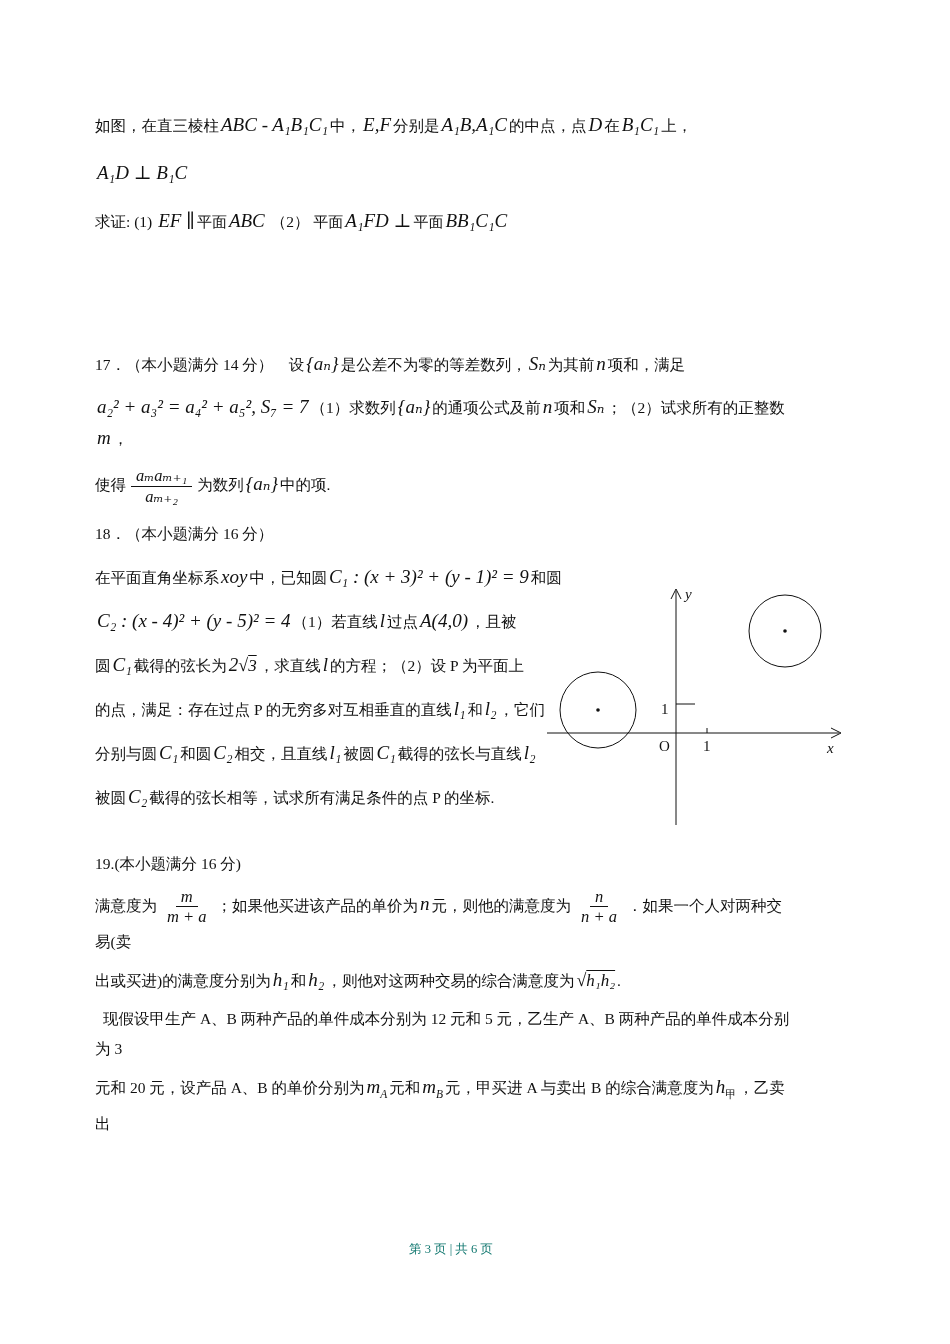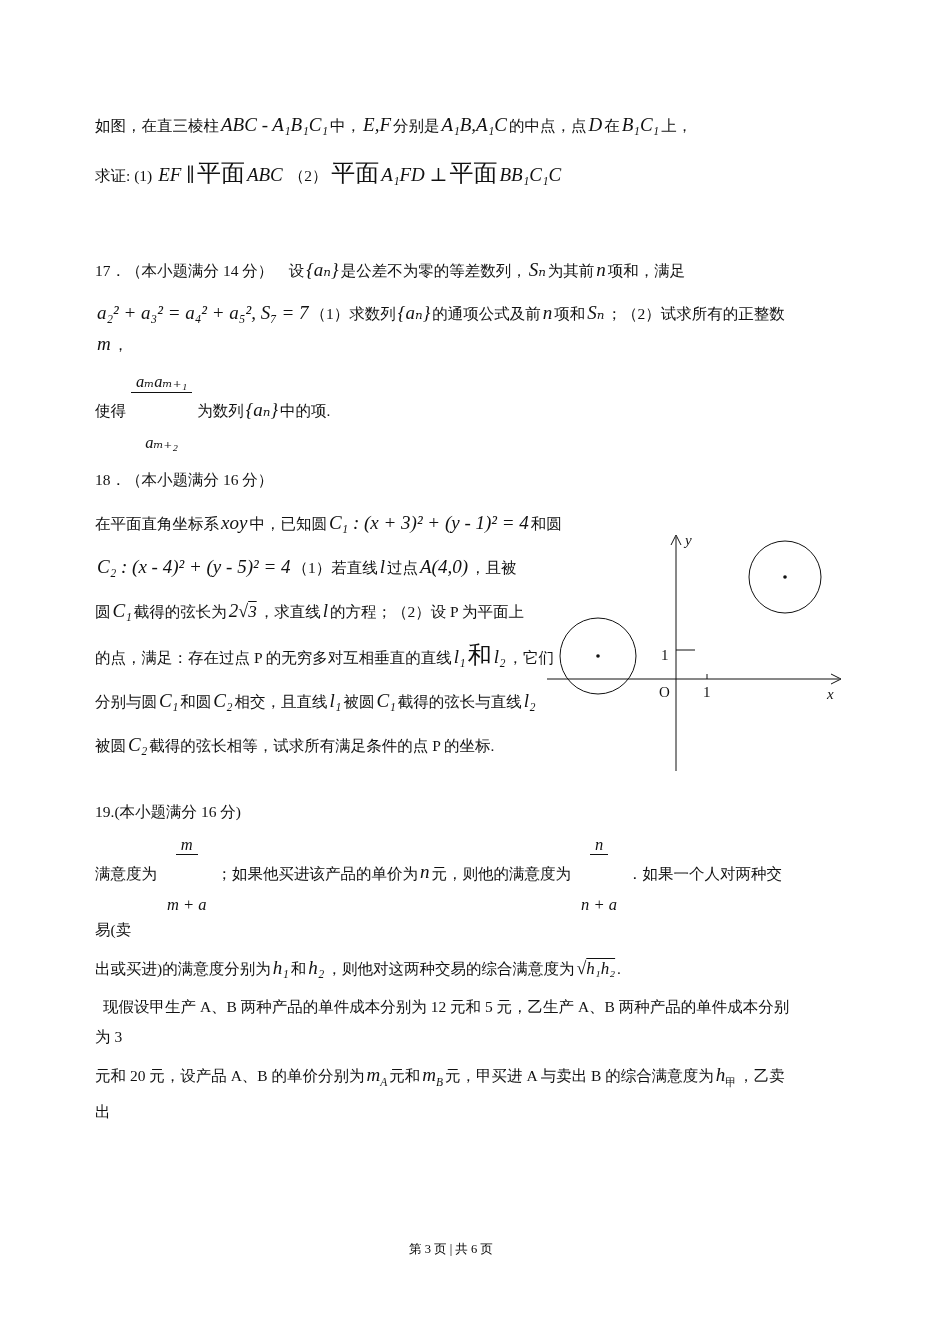--- a/index.html
+++ b/index.html
@@ -9,62 +9,65 @@
     width: 886px;
     height: 1344px;
     background: #ffffff;
     overflow: hidden;
     color: #111;
     font-family: "Liberation Serif", "DejaVu Serif", serif;
   }
   .content { padding: 110px 95px 0 95px; }
   p.ln { margin: 0; font-size: 15.5px; line-height: 30px; }
   .m  { font-style: italic; font-size: 19px; padding: 0 2px; font-family: "Liberation Serif", "DejaVu Serif", serif; }
-  .zb { font-size: 24px; font-family: Liberation Serif, serif; }
+  .zb { font-size: 15px; font-family: Liberation Serif, serif; }
   sub { font-size: 11.5px; font-style: italic; }
   sub.zh-sub { font-size: 11px; font-style: normal; }
 
   .q16 .ln { margin-bottom: 17px; }
-  .q17 { margin-top: 64px; }
+  .q17 { margin-top: 112px; }
   .q17 .ln { margin-bottom: 12px; }
   .q18 { position: relative; }
   .q18 .ln { margin-bottom: 13px; max-width: 545px; }
   .q19 { margin-top: 36px; }
   .q19 .ln { margin-bottom: 8px; }
 
   .frac {
     display: inline-flex; flex-direction: column; align-items: center;
     vertical-align: middle; font-style: italic; font-size: 16.5px;
-    line-height: 1.2; margin: 0 5px; gap: 40px;
+    line-height: 1.2; margin: 0 5px;
   }
   .frac .fr-num { border-bottom: 1px solid #111; padding: 0 5px; }
   .frac .fr-den { padding: 0 5px; }
 
   .sqrt-rad  { font-style: normal; font-size: 18px; }
   .sqrt-body { text-decoration: overline; font-style: italic; font-size: 17px; }
 
   .diagram-wrap { position: absolute; top: 62px; right: -58px; width: 310px; height: 258px; }
   .diagram-wrap svg text { font-family: "Liberation Serif", "DejaVu Serif", serif; font-size: 15px; fill: #111; }
   .diagram-wrap svg text.ax-lab { font-style: italic; }
 
   .footer {
     position: absolute; left: 16px; right: 0; bottom: 86px;
-    text-align: center; font-size: 12.5px; color: #000000;
+    text-align: center; font-size: 12.5px; color: #0f766e;
     font-family: "Liberation Serif", "DejaVu Serif", serif;
   }
 </style>
 </head>
 <body>
 
 <div class="page">
   <div class="content">
 
     <section class="q16">
       <p class="ln">
         <span>如图，在直三棱柱</span><span class="m">ABC - A₁B₁C₁</span><span>中，</span><span class="m">E,F</span><span>分别是</span><span class="m">A₁B,A₁C</span><span>的中点，点</span><span class="m">D</span><span>在</span><span class="m">B₁C₁</span><span>上，</span>
+      </p>
+      <p class="ln">
+        <span class="m">A₁D ⊥ B₁C</span>
       </p>
       <p class="ln">
         <span>求证: (1)</span>
         <span class="m">EF ∥</span><span class="zb">平面</span><span class="m">ABC</span>
         <span>（2）</span>
         <span class="zb">平面</span><span class="m">A₁FD ⊥</span><span class="zb">平面</span><span class="m">BB₁C₁C</span>
       </p>
     </section>
 
     <section class="q17">
@@ -78,21 +81,21 @@
         <span>使得</span><span class="frac">
             <span class="fr-num">aₘaₘ₊₁</span>
             <span class="fr-den">aₘ₊₂</span>
           </span><span>为数列</span><span class="m">{aₙ}</span><span>中的项.</span>
       </p>
     </section>
 
     <section class="q18">
       <p class="ln"><span>18．（本小题满分 16 分）</span></p>
       <p class="ln">
-        <span>在平面直角坐标系</span><span class="m">xoy</span><span>中，已知圆</span><span class="m">C₁ : (x + 3)² + (y - 1)² = 4</span><span>和圆</span>
+        <span>在平面直角坐标系</span><span class="m">xoy</span><span>中，已知圆</span><span class="m">C₁ : (x + 3)² + (y - 1)² = 9</span><span>和圆</span>
       </p>
       <p class="ln">
         <span class="m">C₂ : (x - 4)² + (y - 5)² = 4</span><span>（1）若直线</span><span class="m">l</span><span>过点</span><span class="m">A(4,0)</span><span>，且被</span>
       </p>
       <p class="ln">
         <span>圆</span><span class="m">C₁</span><span>截得的弦长为</span><span class="m"><span>2</span><span class="sqrt-rad">√</span><span class="sqrt-body">3</span></span><span>，求直线</span><span class="m">l</span><span>的方程；（2）设 P 为平面上</span>
       </p>
       <p class="ln">
         <span>的点，满足：存在过点 P 的无穷多对互相垂直的直线</span><span class="m">l₁</span><span class="zb">和</span><span class="m">l₂</span><span>，它们</span>
       </p>

